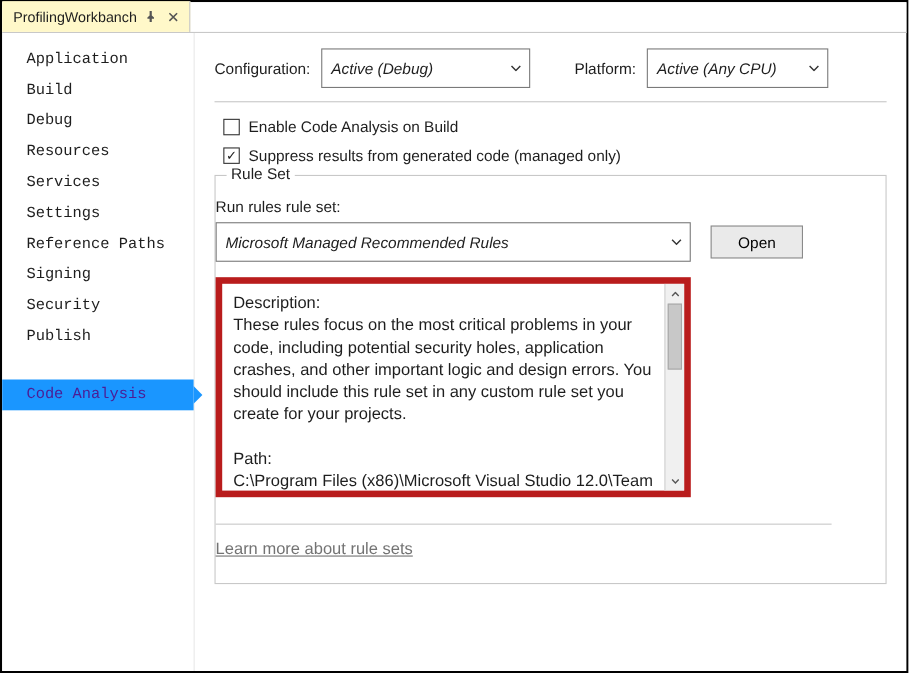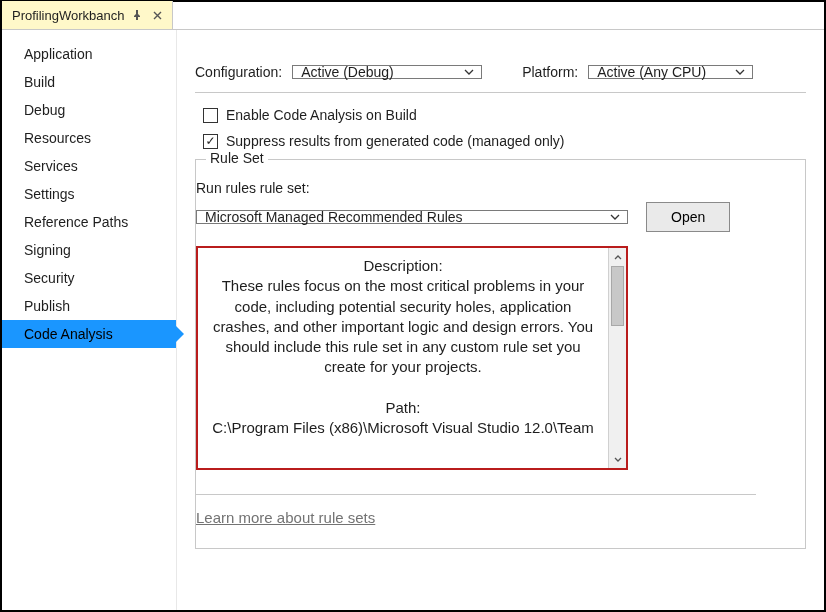--- a/index.html
+++ b/index.html
@@ -58,24 +58,26 @@
     padding-top: 10px;
     border-right: 1px solid #e8e8e8;
     background: #fff;
   }
   .side-item {
     padding: 6px 8px 6px 22px;
     font-size: 14px;
     color: #1e1e1e;
     cursor: pointer;
     position: relative;
+    font-family: Liberation Mono, monospace;
   }
   .side-item.selected {
     background: #1a96ff;
-    color: #000000;
+    color: #4c1d95;
+    margin-top: 25px;
   }
   .side-item.selected::after {
     content: "";
     position: absolute;
     right: -8px;
     top: 50%;
     transform: translateY(-50%);
     width: 0; height: 0;
     border-top: 8px solid transparent;
     border-bottom: 8px solid transparent;
@@ -89,33 +91,33 @@
     color: #1e1e1e;
   }
   
   .config-row {
     display: flex;
     align-items: center;
     gap: 10px;
     padding-bottom: 12px;
     border-bottom: 1px solid #c8c8c8;
     margin-bottom: 14px;
-    margin-top: 20px;
   }
   .config-row label { white-space: nowrap; }
   .select {
     position: relative;
-    height: 14px;
+    height: 36px;
     border: 1px solid #7a7a7a;
     background: #fff;
     display: flex;
     align-items: center;
     padding: 0 22px 0 8px;
     font-size: 14px;
     cursor: pointer;
+    font-style: italic;
   }
   .select .chev {
     position: absolute;
     right: 4px; top: 50%;
     transform: translateY(-50%);
     width: 16px; height: 16px;
     display: flex; align-items: center; justify-content: center;
     color: #333;
   }
   .config-select1 { width: 190px; }
@@ -172,26 +174,25 @@
   .btn {
     height: 30px;
     padding: 0 24px;
     border: 1px solid #8a8a8a;
     background: #eaeaea;
     cursor: pointer;
     font-size: 14px;
   }
   
   .desc-wrap {
-    border: 2px solid #b91c1c;
+    border: 6px solid #b91c1c;
     width: 432px;
-    height: 224px;
+    height: 200px;
     display: flex;
     overflow: hidden;
-    text-align: center;
   }
   .desc-text {
     flex: 1;
     padding: 8px 10px;
     overflow: hidden;
     font-size: 15px;
     line-height: 1.35;
   }
   .desc-scroll {
     width: 18px;

